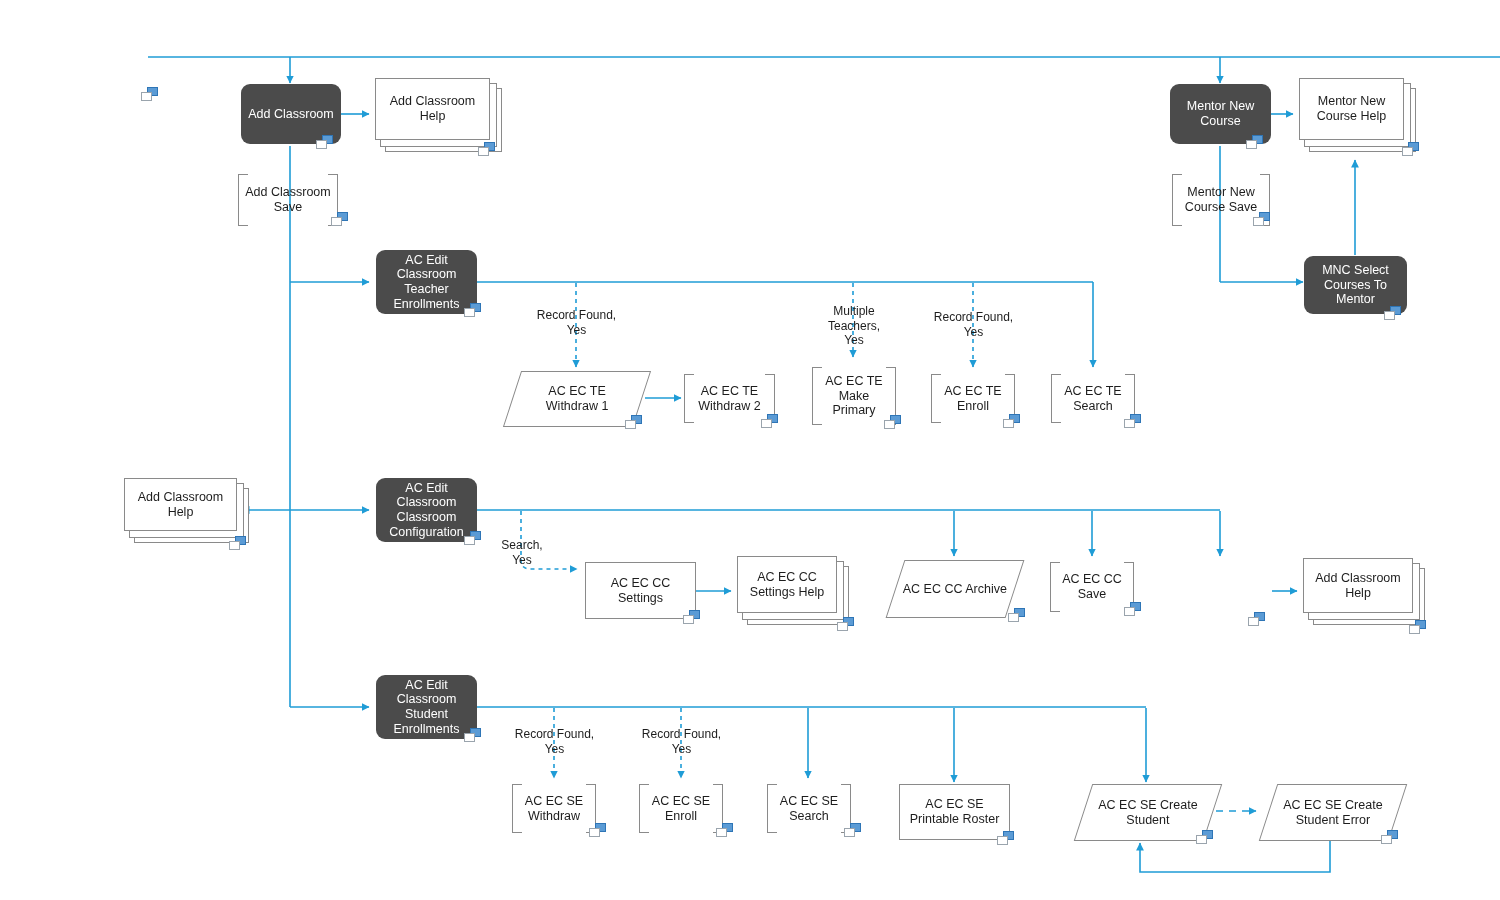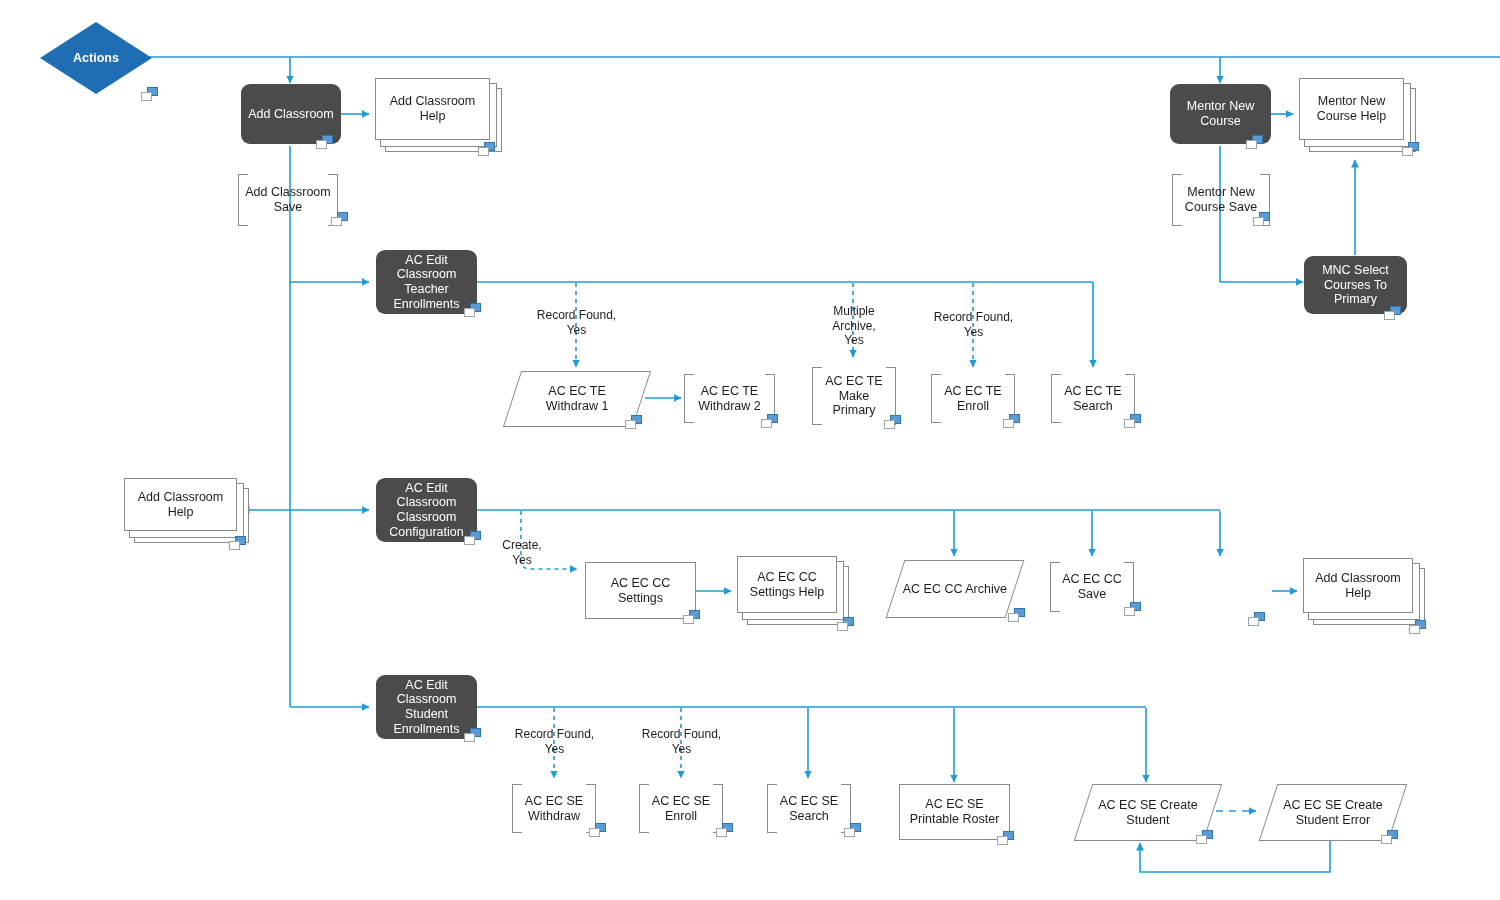--- a/index.html
+++ b/index.html
@@ -176,24 +176,20 @@
       <path d="M808,708 V778" marker-end="url(#ar)"></path>
       <path d="M954,708 V782" marker-end="url(#ar)"></path>
       <path d="M1146,708 V782" marker-end="url(#ar)"></path>
 
       <path d="M1216,811 H1256" stroke-dasharray="7 6" marker-end="url(#ar)"></path>
 
       <path d="M1330,840 V872 H1140 V843" marker-end="url(#ar)"></path>
     </g>
   </svg>
 
-  <div class="n-diamond" style="left:40px;top:22px;width:112px;height:72px;">
-    <div class="dshape"></div>
-    <div class="dtext">Actions</div>
-  </div>
   <div class="marker" style="left:141px;top:87px;">
     <div class="sq-back"></div>
       <div class="sq-front"></div>
   </div>
 
   <div class="node n-dark" style="left:241px;top:84px;width:100px;height:60px;">Add Classroom</div>
   <div class="marker" style="left:316px;top:135px;">
     <div class="sq-back"></div>
       <div class="sq-front"></div>
   </div>
@@ -242,39 +238,39 @@
     <div class="btext">Mentor New
 Course Save</div>
   </div>
   <div class="marker" style="left:1253px;top:212px;">
     <div class="sq-back"></div>
       <div class="sq-front"></div>
   </div>
 
   <div class="node n-dark" style="left:1304px;top:256px;width:103px;height:58px;">MNC Select
 Courses To
-Primary</div>
+Mentor</div>
   <div class="marker" style="left:1384px;top:306px;">
     <div class="sq-back"></div>
       <div class="sq-front"></div>
   </div>
 
   <div class="node n-dark" style="left:376px;top:250px;width:101px;height:64px;">AC Edit
 Classroom
 Teacher
 Enrollments</div>
   <div class="marker" style="left:464px;top:303px;">
     <div class="sq-back"></div>
       <div class="sq-front"></div>
   </div>
 
   <div class="clabel" style="left:519px;top:308px;width:115px;">Record Found,
 Yes</div>
   <div class="clabel" style="left:810px;top:304px;width:88px;">Multiple
-Archive,
+Teachers,
 Yes</div>
   <div class="clabel" style="left:916px;top:310px;width:115px;">Record Found,
 Yes</div>
 
   <div class="node n-para" style="left:512px;top:371px;width:130px;height:56px;">
     <span class="ptext">AC EC TE
 Withdraw 1</span>
   </div>
   <div class="marker" style="left:625px;top:415px;">
     <div class="sq-back"></div>
@@ -335,21 +331,21 @@
 
   <div class="node n-dark" style="left:376px;top:478px;width:101px;height:64px;">AC Edit
 Classroom
 Classroom
 Configuration</div>
   <div class="marker" style="left:464px;top:531px;">
     <div class="sq-back"></div>
       <div class="sq-front"></div>
   </div>
 
-  <div class="clabel" style="left:490px;top:538px;width:64px;">Create,
+  <div class="clabel" style="left:490px;top:538px;width:64px;">Search,
 Yes</div>
 
   <div class="node n-rect" style="left:585px;top:562px;width:111px;height:57px;">AC EC CC
 Settings</div>
   <div class="marker" style="left:683px;top:610px;">
     <div class="sq-back"></div>
       <div class="sq-front"></div>
   </div>
 
   <div class="n-stackwrap" style="left:737px;top:556px;width:122px;height:78px;">

